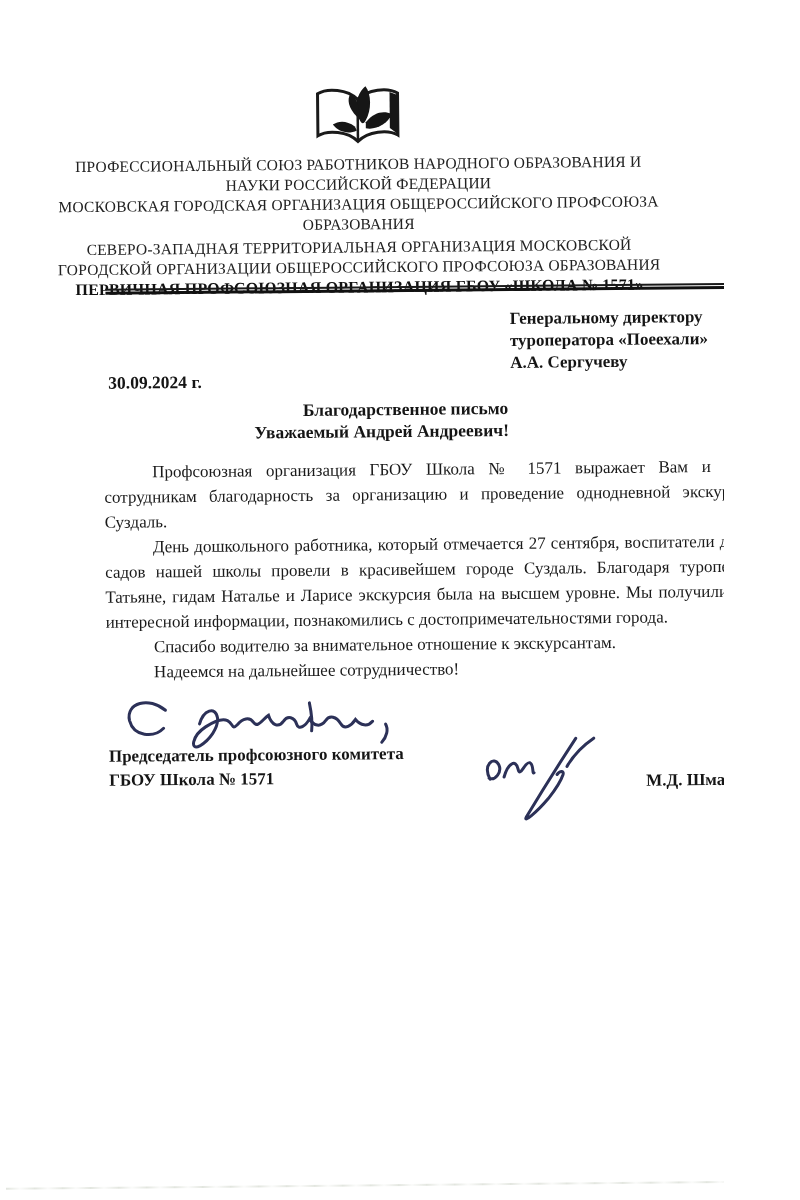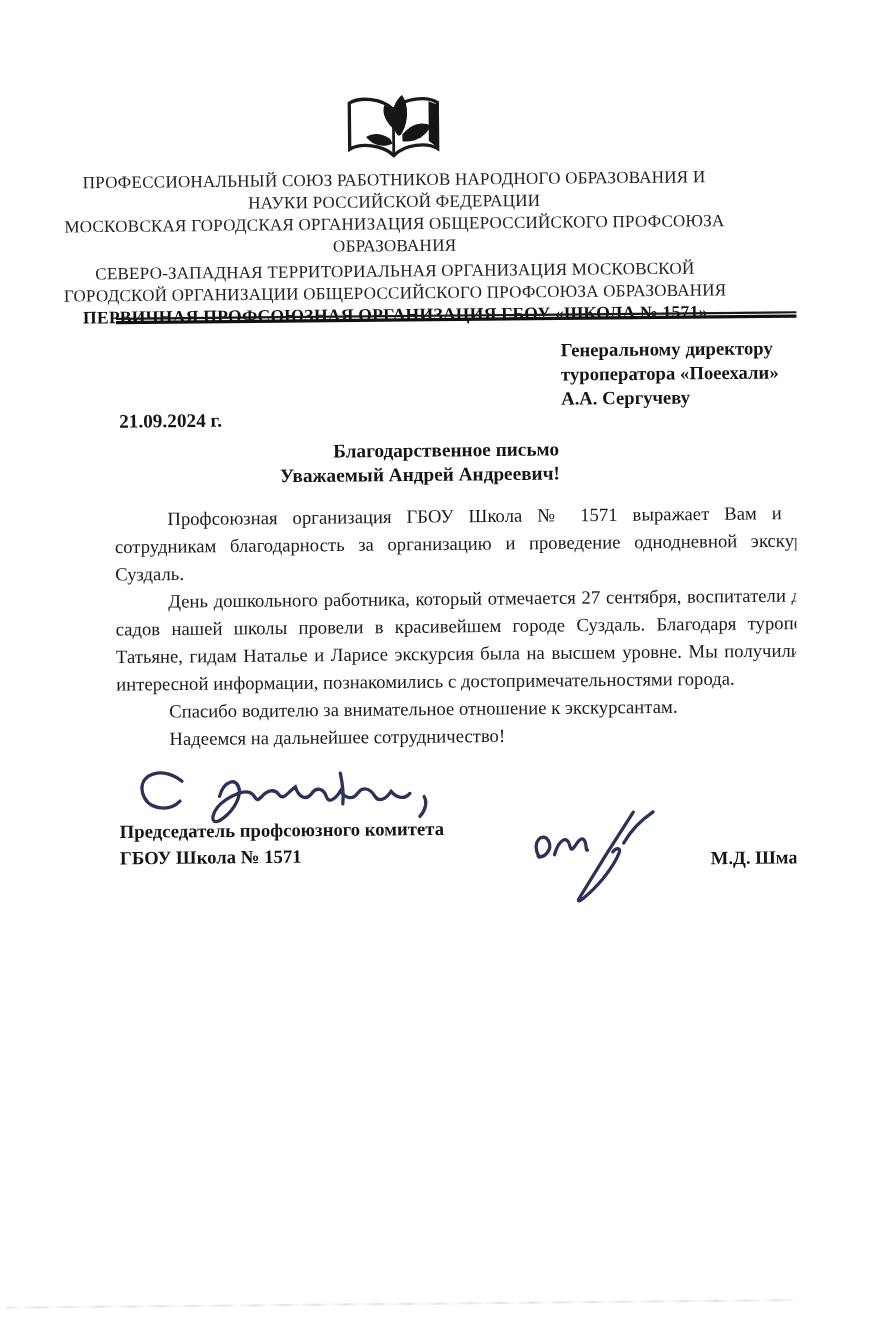--- a/index.html
+++ b/index.html
@@ -182,21 +182,21 @@
       <div class="thin"></div>
       <div class="thick"></div>
     </div>
 
     <div class="recipient">
       <div>Генеральному директору</div>
       <div>туроператора «Поеехали»</div>
       <div>А.А. Сергучеву</div>
     </div>
 
-    <div class="date-line">21.09.2024 г.</div>
+    <div class="date-line">30.09.2024 г.</div>
 
     <div class="title-block">
       <div class="letter-title">Благодарственное письмо</div>
       <div class="salutation">Уважаемый Андрей Андреевич!</div>
     </div>
 
     <div class="body-text">
       <p>Профсоюзная организация ГБОУ Школа № 1571 выражает Вам и Вашим сотрудникам благодарность за организацию и проведение однодневной экскурсии в Суздаль.</p>
       <p>День дошкольного работника, который отмечается 27 сентября, воспитатели детских садов нашей школы провели в красивейшем городе Суздаль. Благодаря туроператору Татьяне, гидам Наталье и Ларисе экскурсия была на высшем уровне. Мы получили много интересной информации, познакомились с достопримечательностями города.</p>
       <p>Спасибо водителю за внимательное отношение к экскурсантам.</p>

